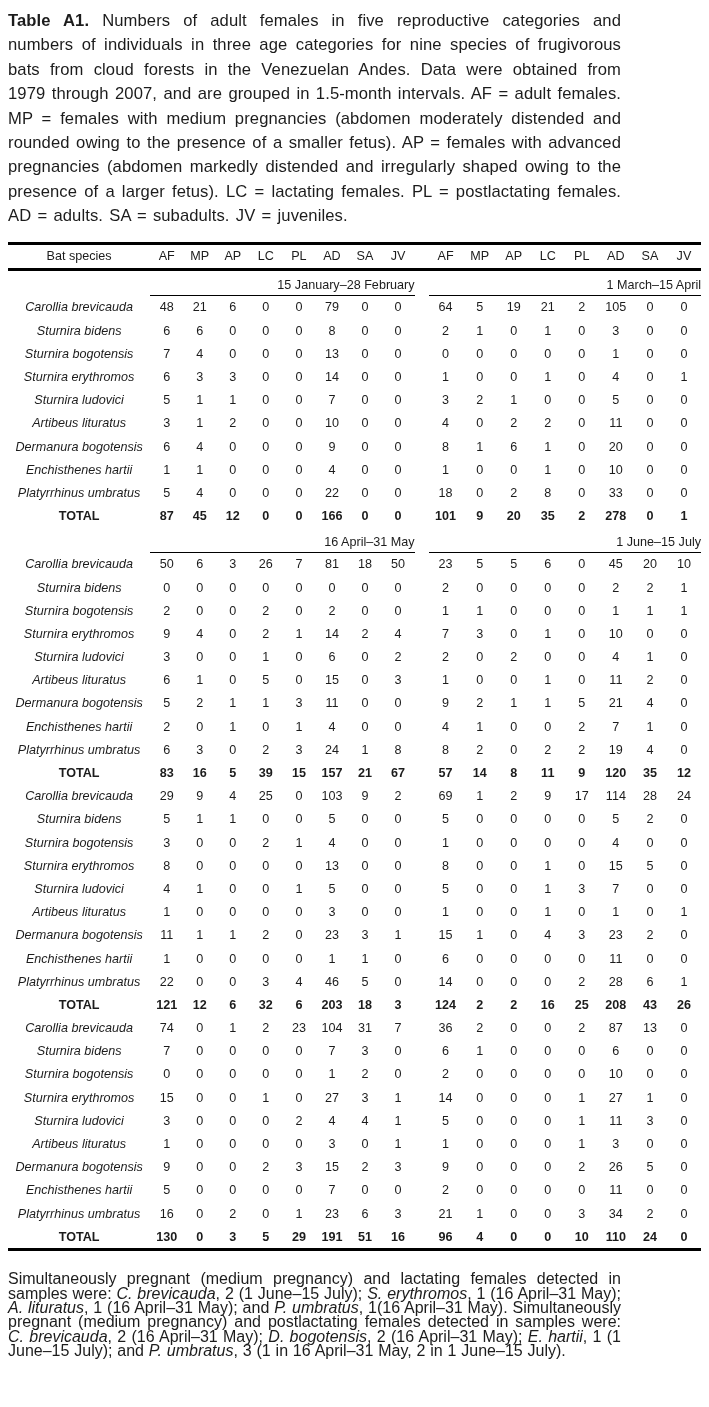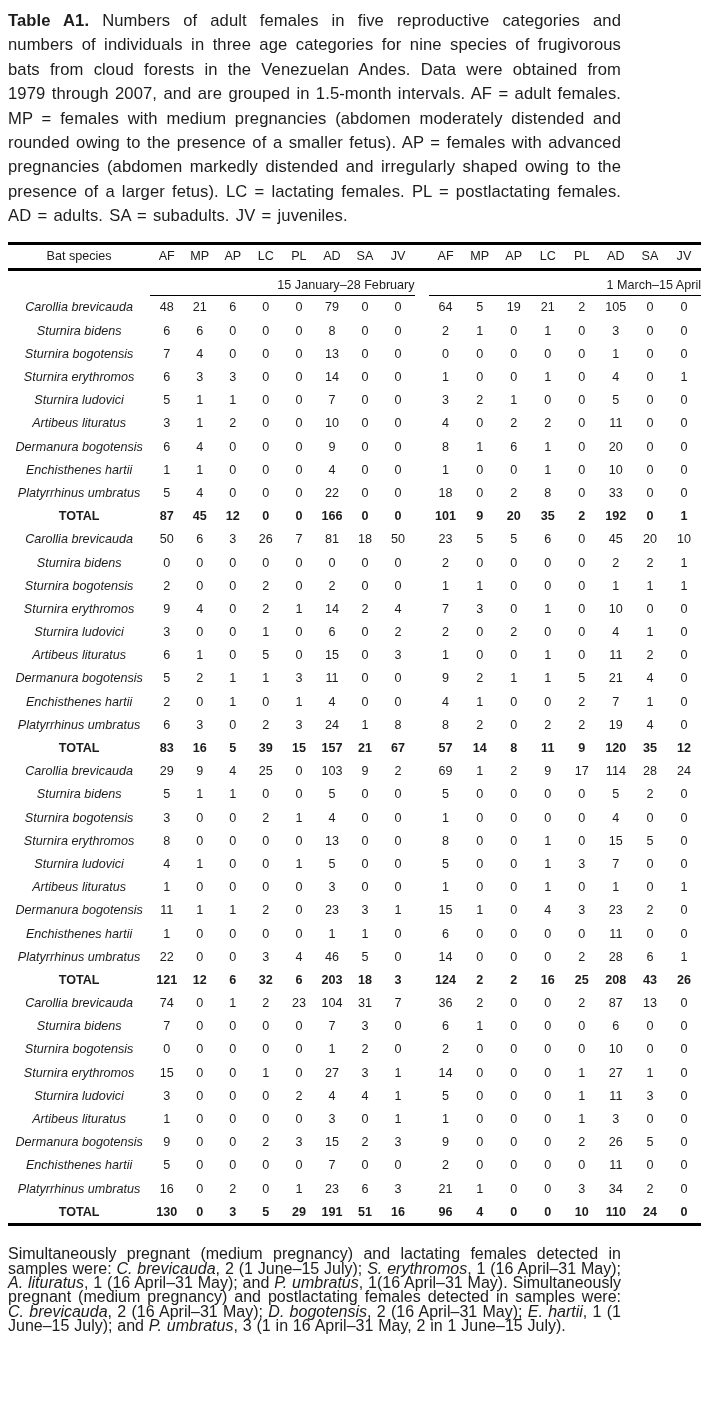--- a/index.html
+++ b/index.html
@@ -307,23 +307,29 @@
           <td class="num-cell">0</td>
           <td class="num-cell">166</td>
           <td class="num-cell">0</td>
           <td class="num-cell">0</td>
           <td class="gap"></td>
           <td class="num-cell">101</td>
           <td class="num-cell">9</td>
           <td class="num-cell">20</td>
           <td class="num-cell">35</td>
           <td class="num-cell">2</td>
-          <td class="num-cell">192</td>
-          <td class="num-cell">0</td>
-          <td class="num-cell">1</td>
+          <td class="num-cell">278</td>
+          <td class="num-cell">0</td>
+          <td class="num-cell">1</td>
+        </tr>
+        <tr class="period-row">
+          <td></td>
+          <td class="period-cell" colspan="8">16 April–31 May</td>
+          <td class="gap"></td>
+          <td class="period-cell" colspan="8">1 June–15 July</td>
         </tr>
         <tr class="data-row">
           <td class="species-cell">Carollia brevicauda</td>
           <td class="num-cell">50</td>
           <td class="num-cell">6</td>
           <td class="num-cell">3</td>
           <td class="num-cell">26</td>
           <td class="num-cell">7</td>
           <td class="num-cell">81</td>
           <td class="num-cell">18</td>

